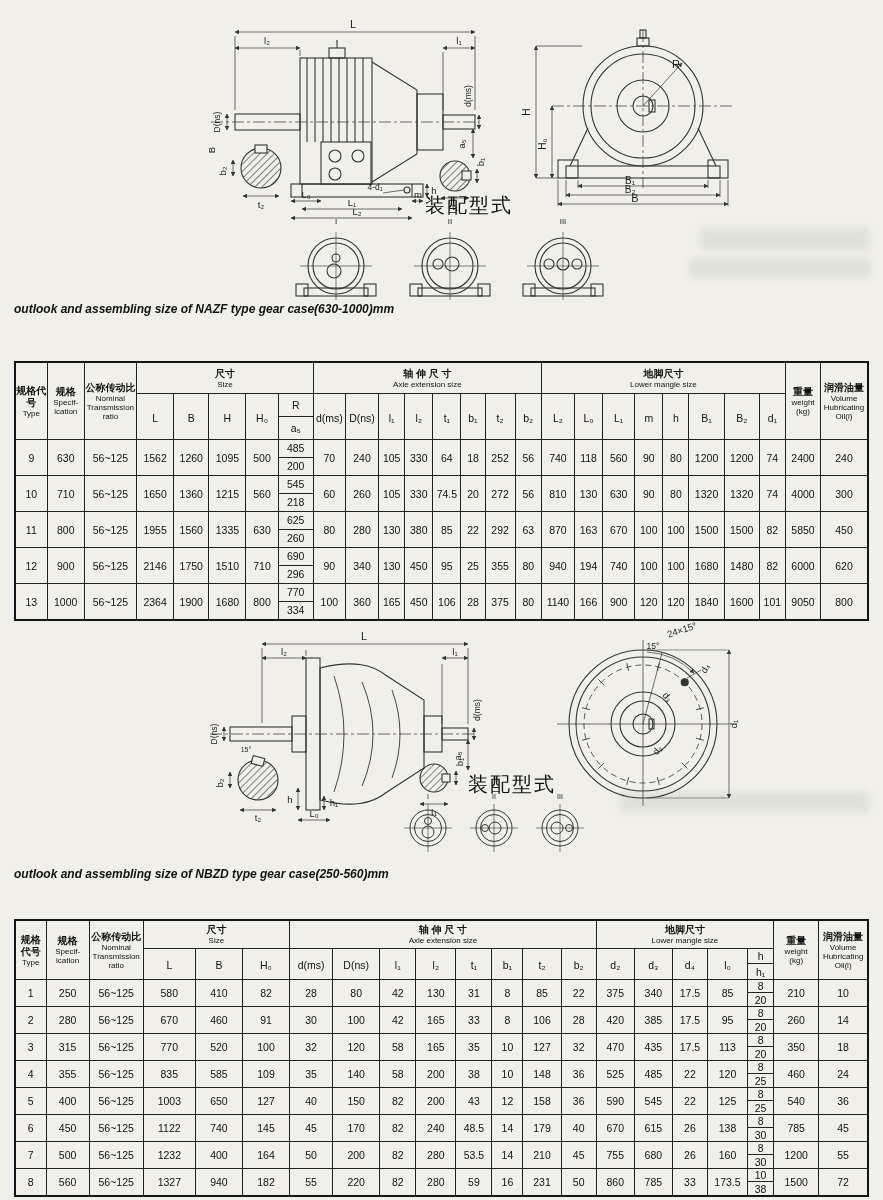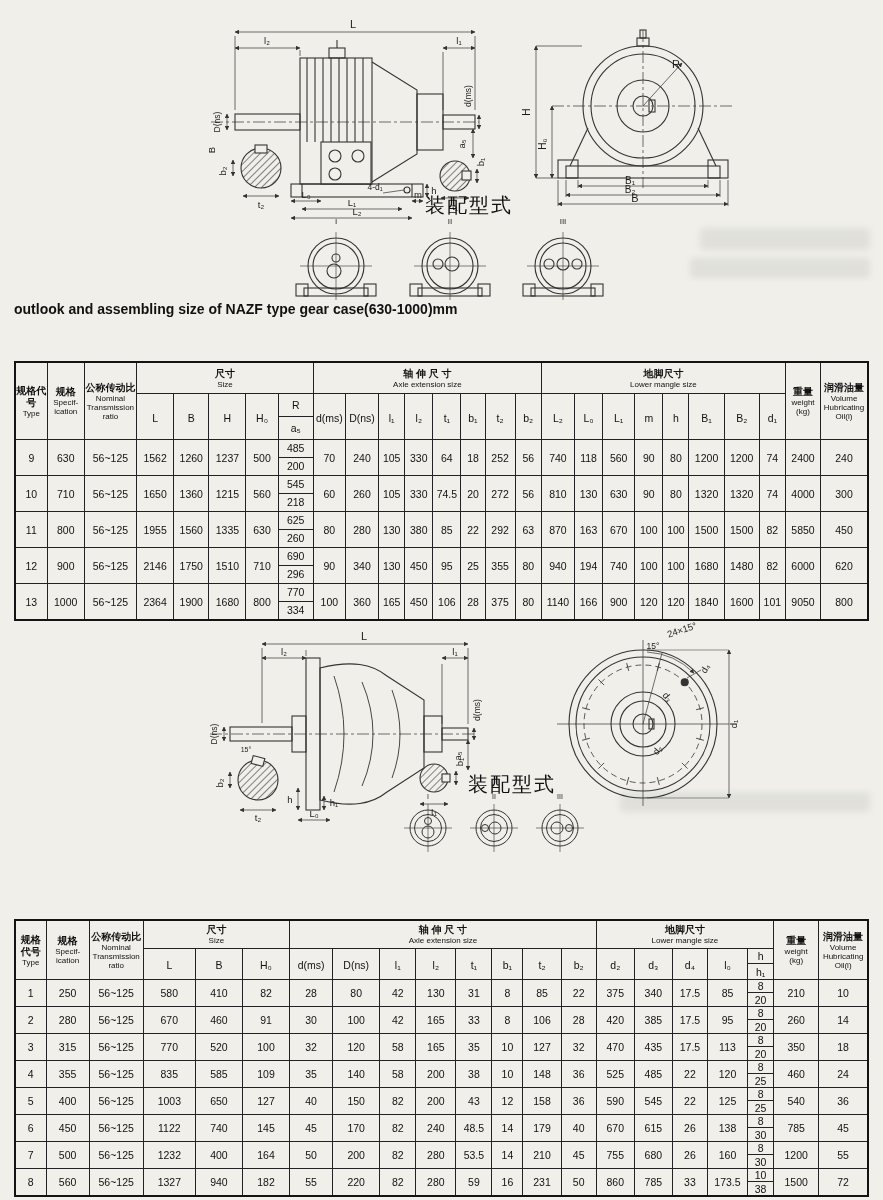--- a/index.html
+++ b/index.html
@@ -5,21 +5,21 @@
   html,body{margin:0;padding:0;}
   body{
     width:883px;height:1200px;position:relative;overflow:hidden;
     background:#f0efe9;
     font-family:"Liberation Sans","DejaVu Sans",sans-serif;
     color:#111;
   }
   .abs{position:absolute;}
   .smudge{position:absolute;background:#b9bcb4;opacity:.28;filter:blur(3px);border-radius:4px;}
   .sec-title .zh{font-size:17px;font-weight:bold;letter-spacing:.5px;line-height:22px;}
-  .sec-title .en{font-size:14px;font-weight:bold;line-height:21px;}
+  .sec-title .en{font-size:12px;font-weight:bold;line-height:21px;font-style:italic;}
   .asm-title{font-size:20px;font-weight:normal;letter-spacing:2px;}
   table{border-collapse:collapse;table-layout:fixed;border:2px solid #141414;}
   th,td{border:1px solid #222;text-align:center;vertical-align:middle;padding:0;overflow:hidden;}
   th{font-weight:normal;}
   th .zh{font-size:10px;font-weight:bold;line-height:12px;}
   th .en{font-size:8px;line-height:9px;}
   th .sym{font-size:10.5px;}
   #table1 td{font-size:10.5px;height:35px;}
   #table2 td{font-size:10.5px;height:26px;}
   #table1 tr.grp th{height:30px;}
@@ -307,21 +307,21 @@
       <th><span class="sym">d₁</span></th>
     </tr>
   </thead>
   <tbody>
       <tr>
         <td>9</td>
         <td>630</td>
         <td>56~125</td>
         <td>1562</td>
         <td>1260</td>
-        <td>1237</td>
+        <td>1095</td>
         <td>500</td>
         <td class="stack">
           <div class="half top">485</div>
           <div class="half">200</div>
         </td>
         <td>70</td>
         <td>240</td>
         <td>105</td>
         <td>330</td>
         <td>64</td>
@@ -604,20 +604,21 @@
       <line x1="148" y1="36" x2="196" y2="36" stroke-width="0.6"></line>
     <circle cx="172" cy="36" r="18"></circle>
       <circle cx="172" cy="36" r="13.5"></circle>
     <circle cx="169" cy="36" r="6"></circle>
       <circle cx="181" cy="36" r="3.5"></circle>
     <text x="172" y="7" font-size="7" text-anchor="middle" stroke="none" fill="#1c1c1c">III</text>
   </g>
 </svg>
 
 <div class="abs sec-title" style="left:14px;top:864px">
+  <div class="en">outlook and assembling size of NBZD type gear case(250-560)mm</div>
 </div>
 
 <table id="table2" class="abs" style="left:14px;top:919px;width:855px">
   <colgroup>
     <col style="width:31px">
       <col style="width:43px">
       <col style="width:54px">
     <col style="width:52px">
       <col style="width:47px">
       <col style="width:47px">

